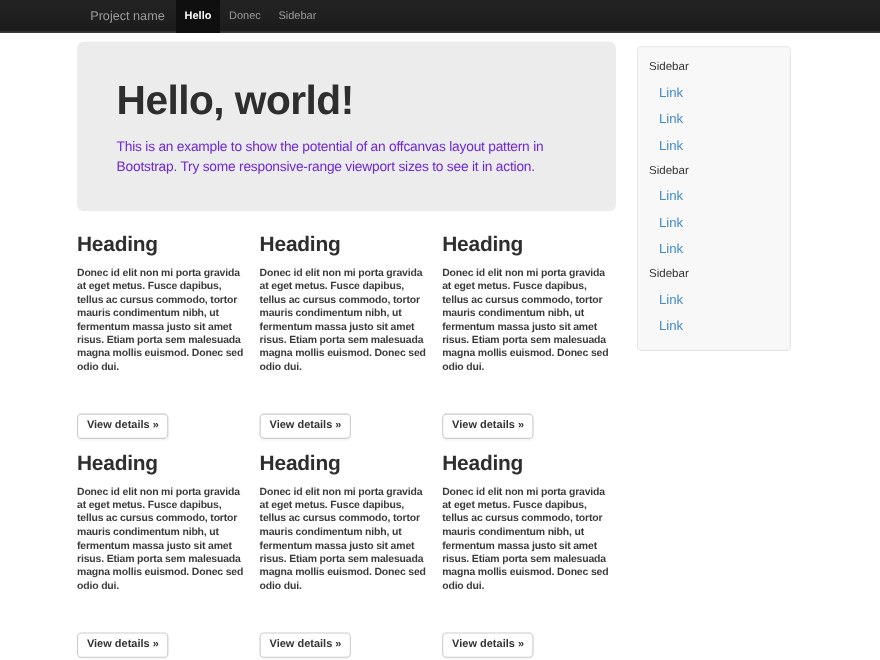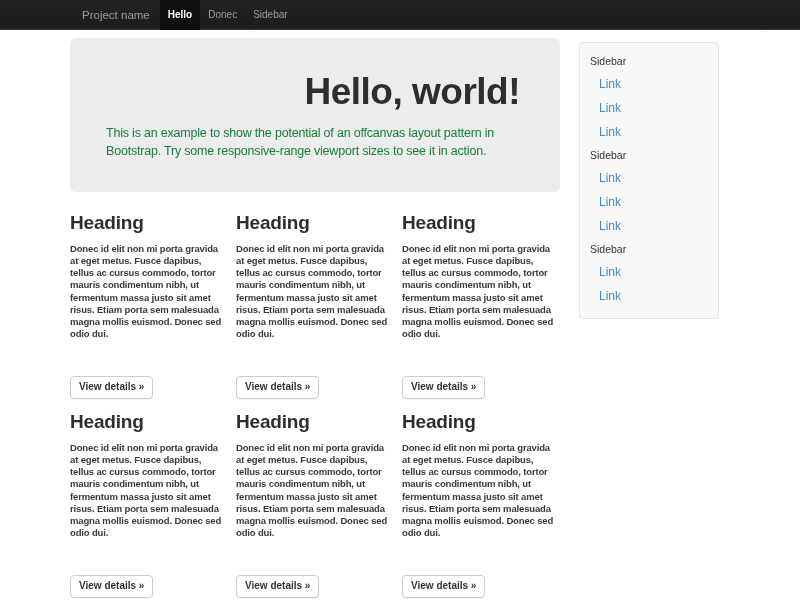--- a/index.html
+++ b/index.html
@@ -61,25 +61,25 @@
   
   .jumbotron{
     margin-top:8px;height:154px;
     background:var(--jumbotron-bg);
     border-radius:6px;
     padding:34px 40px 0 36px;
   }
   .jumbotron h1{
     margin:0;
     font-size:37px;font-weight:bold;color:var(--heading-color);
-    letter-spacing:-0.5px;line-height:1.1;text-align:right;
+    letter-spacing:-0.5px;line-height:1.1;
   }
   .jumbotron p{
     margin:11px 0 0;
-    font-size:12.5px;line-height:1.5;color:#15803d;
+    font-size:12.5px;line-height:1.5;color:#6d28d9;
     letter-spacing:-0.2px;max-width:442px;
   }
 
   
   .cards-row{display:flex;gap:16px;}
   .cards-row.first{margin-top:20px;}
   .cards-row.next{margin-top:12px;}
   .card{width:150px;}
   .card h2{
     margin:0 0 8px;

